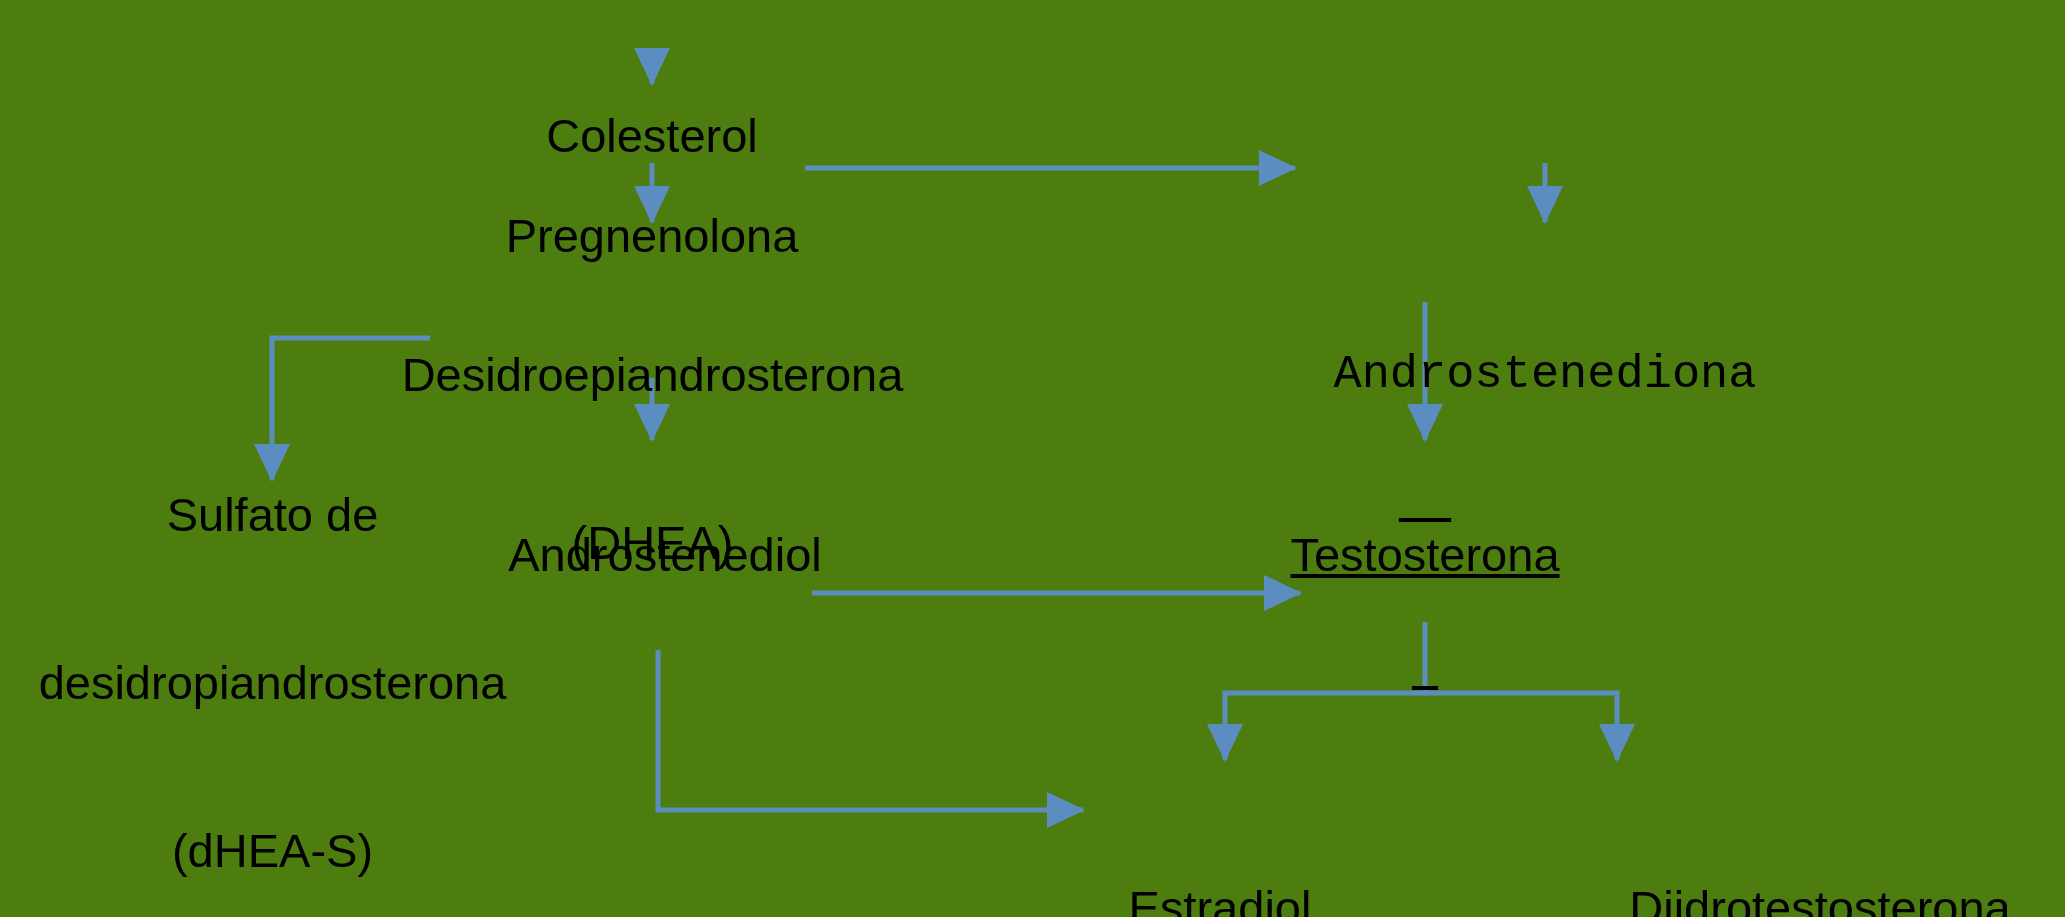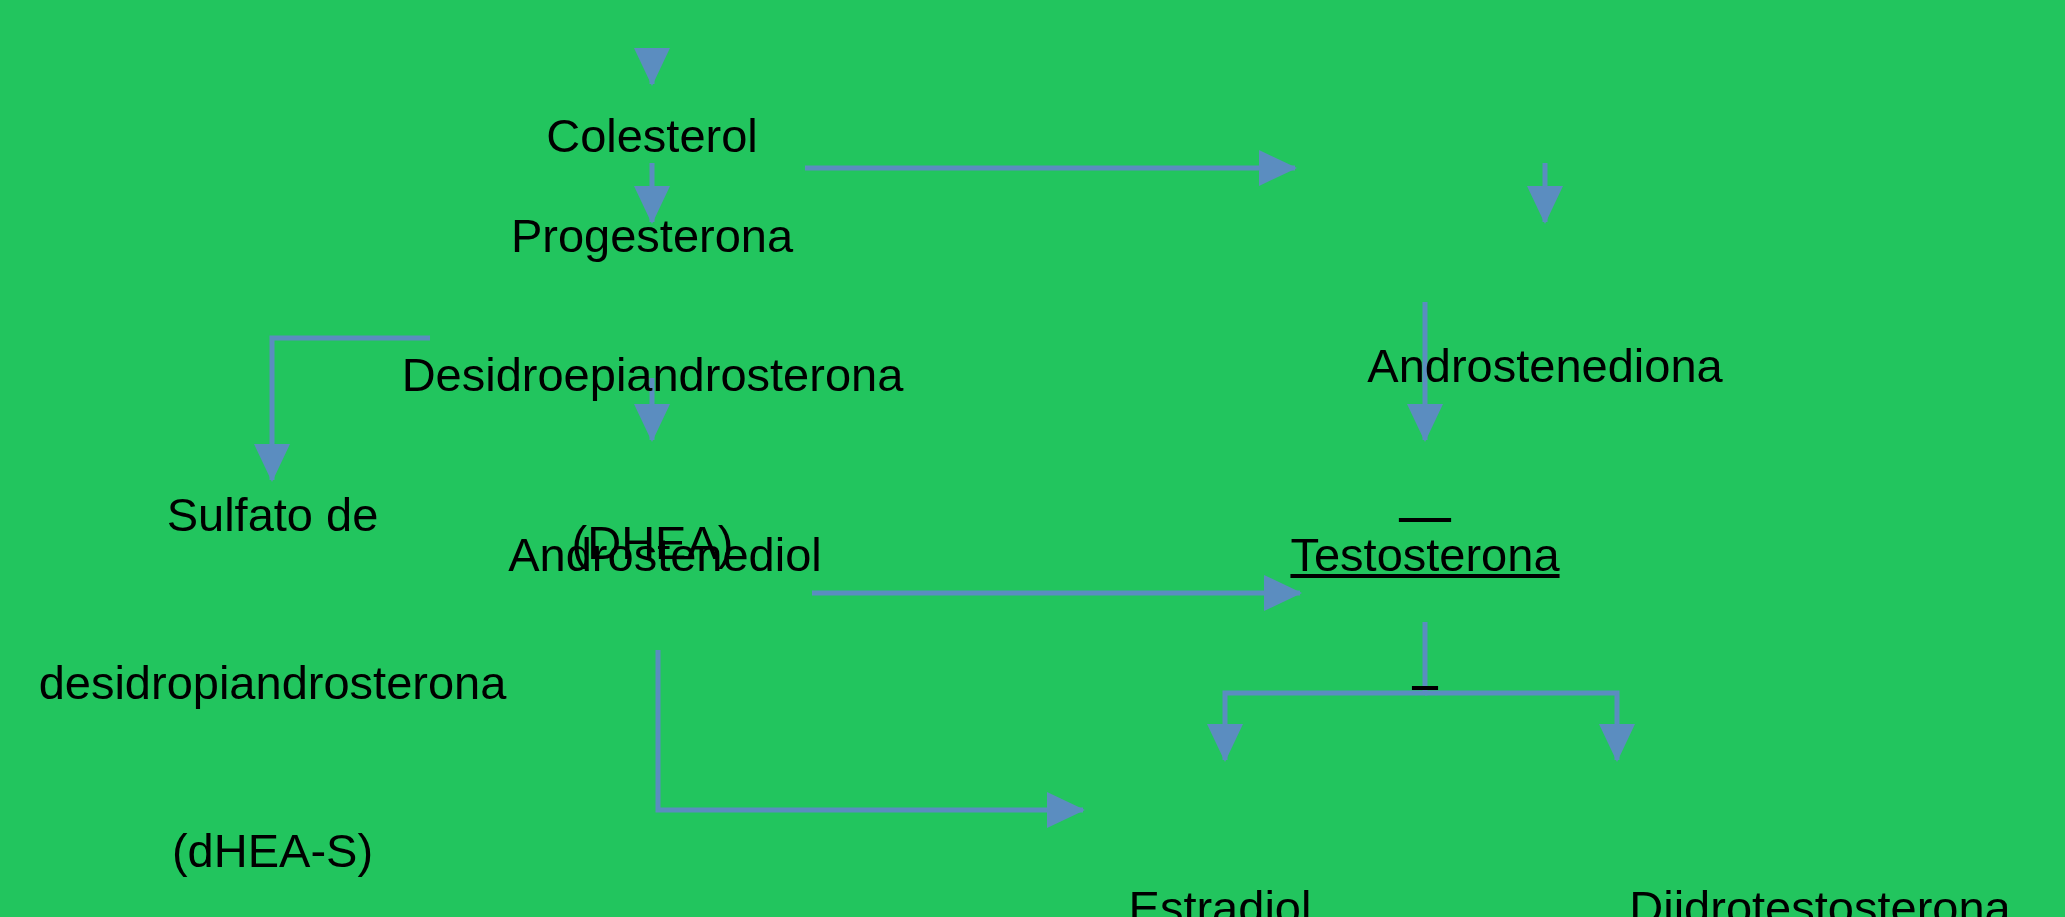--- a/index.html
+++ b/index.html
@@ -8,21 +8,21 @@
     padding: 0;
     background: #ffffff;
   }
   body {
     font-family: "Liberation Sans", sans-serif;
   }
   #diagram-root {
     position: relative;
     width: 2065px;
     height: 917px;
-    background: #22c55e;
+    background: #4d7c0f;
     overflow: hidden;
   }
   #flow-svg {
     position: absolute;
     left: 0;
     top: 0;
     width: 2065px;
     height: 917px;
   }
   .node {
@@ -37,21 +37,21 @@
     letter-spacing: 0px;
   }
   .node-line {
     display: block;
   }
   
   #node-colesterol      { left: 437px;  top: -4px;  width: 430px; }
   #node-pregnenolona    { left: 402px;  top: 96px;  width: 500px; }
   #node-progesterona    { left: 1325px; top: 96px;  width: 440px; }
   #node-dhea            { left: 380px;  top: 235px; width: 545px; }
-  #node-androstenediona { left: 1315px; top: 226px; width: 460px; }
+  #node-androstenediona { left: 1315px; top: 235px; width: 460px; font-family: Liberation Mono, monospace; }
   #node-dheas           { left: -40px;  top: 375px; width: 625px; }
   #node-androstenediol  { left: 440px;  top: 415px; width: 450px; }
   #node-testosterona    { left: 1215px; top: 415px; width: 420px; text-decoration: underline; }
   #node-estradiol       { left: 1010px; top: 768px; width: 420px; }
   #node-dht             { left: 1560px; top: 768px; width: 520px; }
 </style>
 </head>
 <body>
 
 <div id="diagram-root">
@@ -87,21 +87,21 @@
 
       <path d="M 1425,693 L 1617,693 L 1617,760"></path>
     </g>
   </svg>
 
   <div class="node" id="node-colesterol">
     <span class="node-line">Colesterol</span>
   </div>
 
   <div class="node" id="node-pregnenolona">
-    <span class="node-line">Progesterona</span>
+    <span class="node-line">Pregnenolona</span>
   </div>
 
 
   <div class="node" id="node-dhea">
     <span class="node-line">Desidroepiandrosterona</span>
     <span class="node-line">(DHEA)</span>
   </div>
 
   <div class="node" id="node-androstenediona">
     <span class="node-line">Androstenediona</span>

